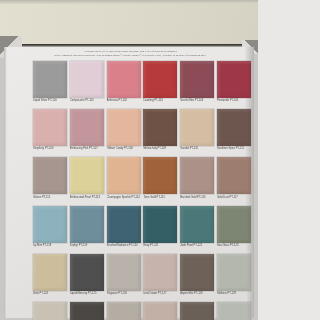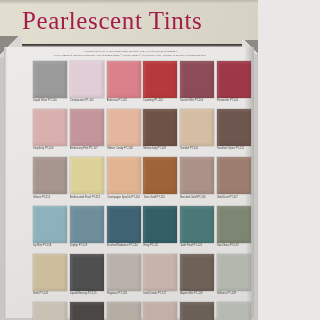--- a/index.html
+++ b/index.html
@@ -94,21 +94,20 @@
   }
   .caption .nm{display:block;white-space:nowrap;}
 </style>
 </head>
 <body>
 
 <div id="page">
 
   <div class="header">
     <div class="bevel-top"></div>
-    <div class="title">Pearlescent Tints</div>
   </div>
   <div class="header-shadow"></div>
   <div class="corner-left"></div>
   <div class="corner-right"></div>
 
   <div class="sheet">
     <div class="sheet-edge-l"></div>
     <div class="sheet-edge-r"></div>
 
     <div class="subtitle">

